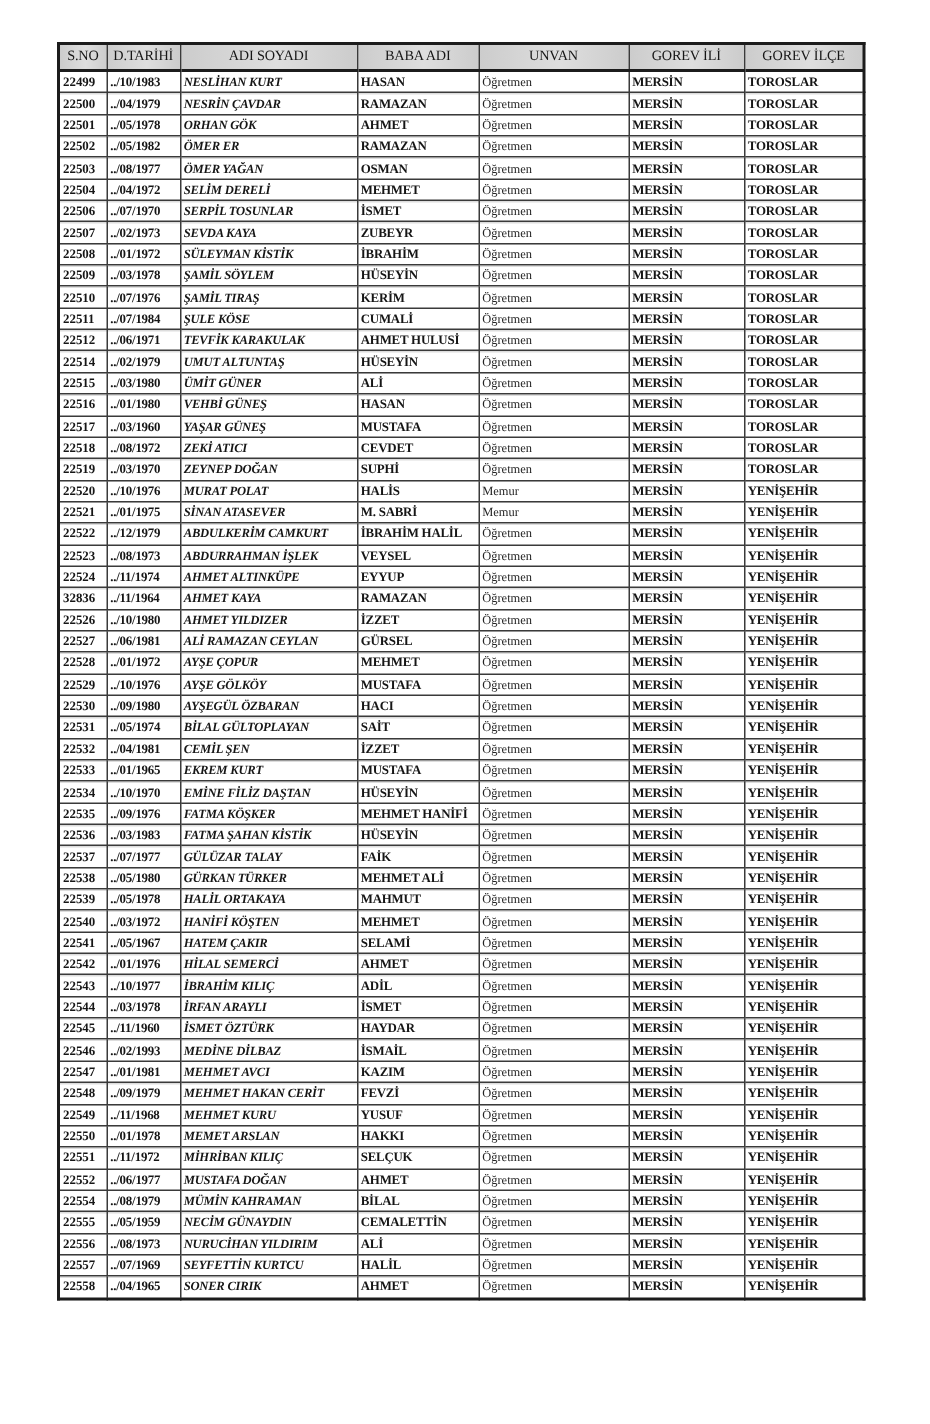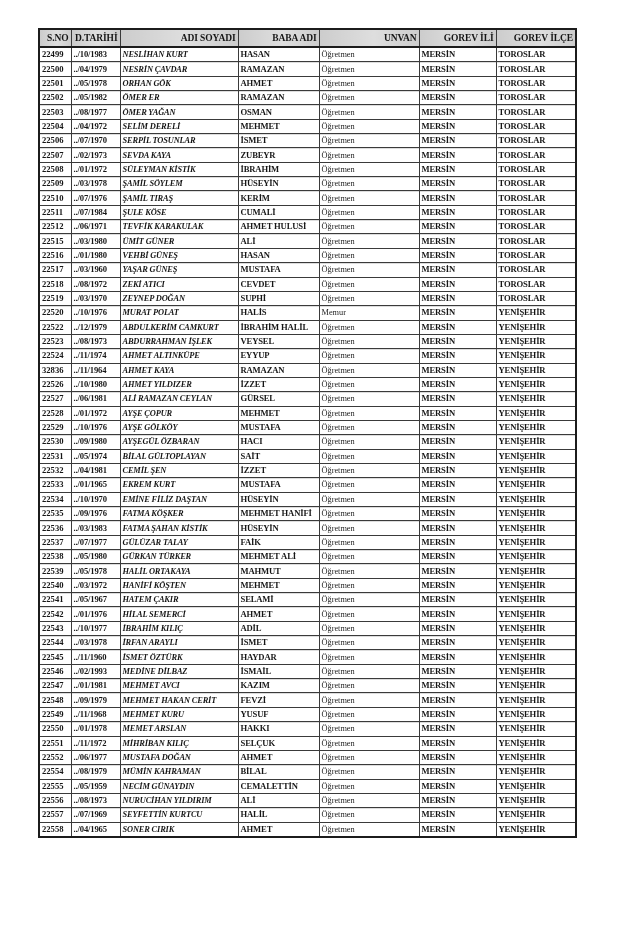--- a/index.html
+++ b/index.html
@@ -35,22 +35,22 @@
     border:1px solid var(--border-cell);
     padding:0 2px;
     white-space:nowrap;
     overflow:hidden;
     vertical-align:middle;
   }
   .doc-table th{
     height:16px;
     background:linear-gradient(90deg,var(--header-bg1),var(--header-bg2) 55%,var(--header-bg1));
     font-size:9.5px;
-    font-weight:bold;
-    text-align:right;
+    font-weight:normal;
+    text-align:center;
     letter-spacing:-0.1px;
     border-bottom:2px solid var(--border-dark);
   }
   .doc-table td{
     height:13.35px;
     font-size:8.6px;
     font-weight:bold;
     letter-spacing:-0.15px;
     line-height:13px;
   }
@@ -203,20 +203,29 @@
         <tr>
           <td class="col-sno">22512</td>
           <td class="col-dtarihi">../06/1971</td>
           <td class="col-adi">TEVFİK KARAKULAK</td>
           <td class="col-baba">AHMET HULUSİ</td>
           <td class="col-unvan">Öğretmen</td>
           <td class="col-il">MERSİN</td>
           <td class="col-ilce">TOROSLAR</td>
         </tr>
         <tr>
+          <td class="col-sno">22514</td>
+          <td class="col-dtarihi">../02/1979</td>
+          <td class="col-adi">UMUT ALTUNTAŞ</td>
+          <td class="col-baba">HÜSEYİN</td>
+          <td class="col-unvan">Öğretmen</td>
+          <td class="col-il">MERSİN</td>
+          <td class="col-ilce">TOROSLAR</td>
+        </tr>
+        <tr>
           <td class="col-sno">22515</td>
           <td class="col-dtarihi">../03/1980</td>
           <td class="col-adi">ÜMİT GÜNER</td>
           <td class="col-baba">ALİ</td>
           <td class="col-unvan">Öğretmen</td>
           <td class="col-il">MERSİN</td>
           <td class="col-ilce">TOROSLAR</td>
         </tr>
         <tr>
           <td class="col-sno">22516</td>
@@ -257,20 +266,29 @@
         <tr>
           <td class="col-sno">22520</td>
           <td class="col-dtarihi">../10/1976</td>
           <td class="col-adi">MURAT POLAT</td>
           <td class="col-baba">HALİS</td>
           <td class="col-unvan">Memur</td>
           <td class="col-il">MERSİN</td>
           <td class="col-ilce">YENİŞEHİR</td>
         </tr>
         <tr>
+          <td class="col-sno">22521</td>
+          <td class="col-dtarihi">../01/1975</td>
+          <td class="col-adi">SİNAN ATASEVER</td>
+          <td class="col-baba">M. SABRİ</td>
+          <td class="col-unvan">Memur</td>
+          <td class="col-il">MERSİN</td>
+          <td class="col-ilce">YENİŞEHİR</td>
+        </tr>
+        <tr>
           <td class="col-sno">22522</td>
           <td class="col-dtarihi">../12/1979</td>
           <td class="col-adi">ABDULKERİM CAMKURT</td>
           <td class="col-baba">İBRAHİM HALİL</td>
           <td class="col-unvan">Öğretmen</td>
           <td class="col-il">MERSİN</td>
           <td class="col-ilce">YENİŞEHİR</td>
         </tr>
         <tr>
           <td class="col-sno">22523</td>

